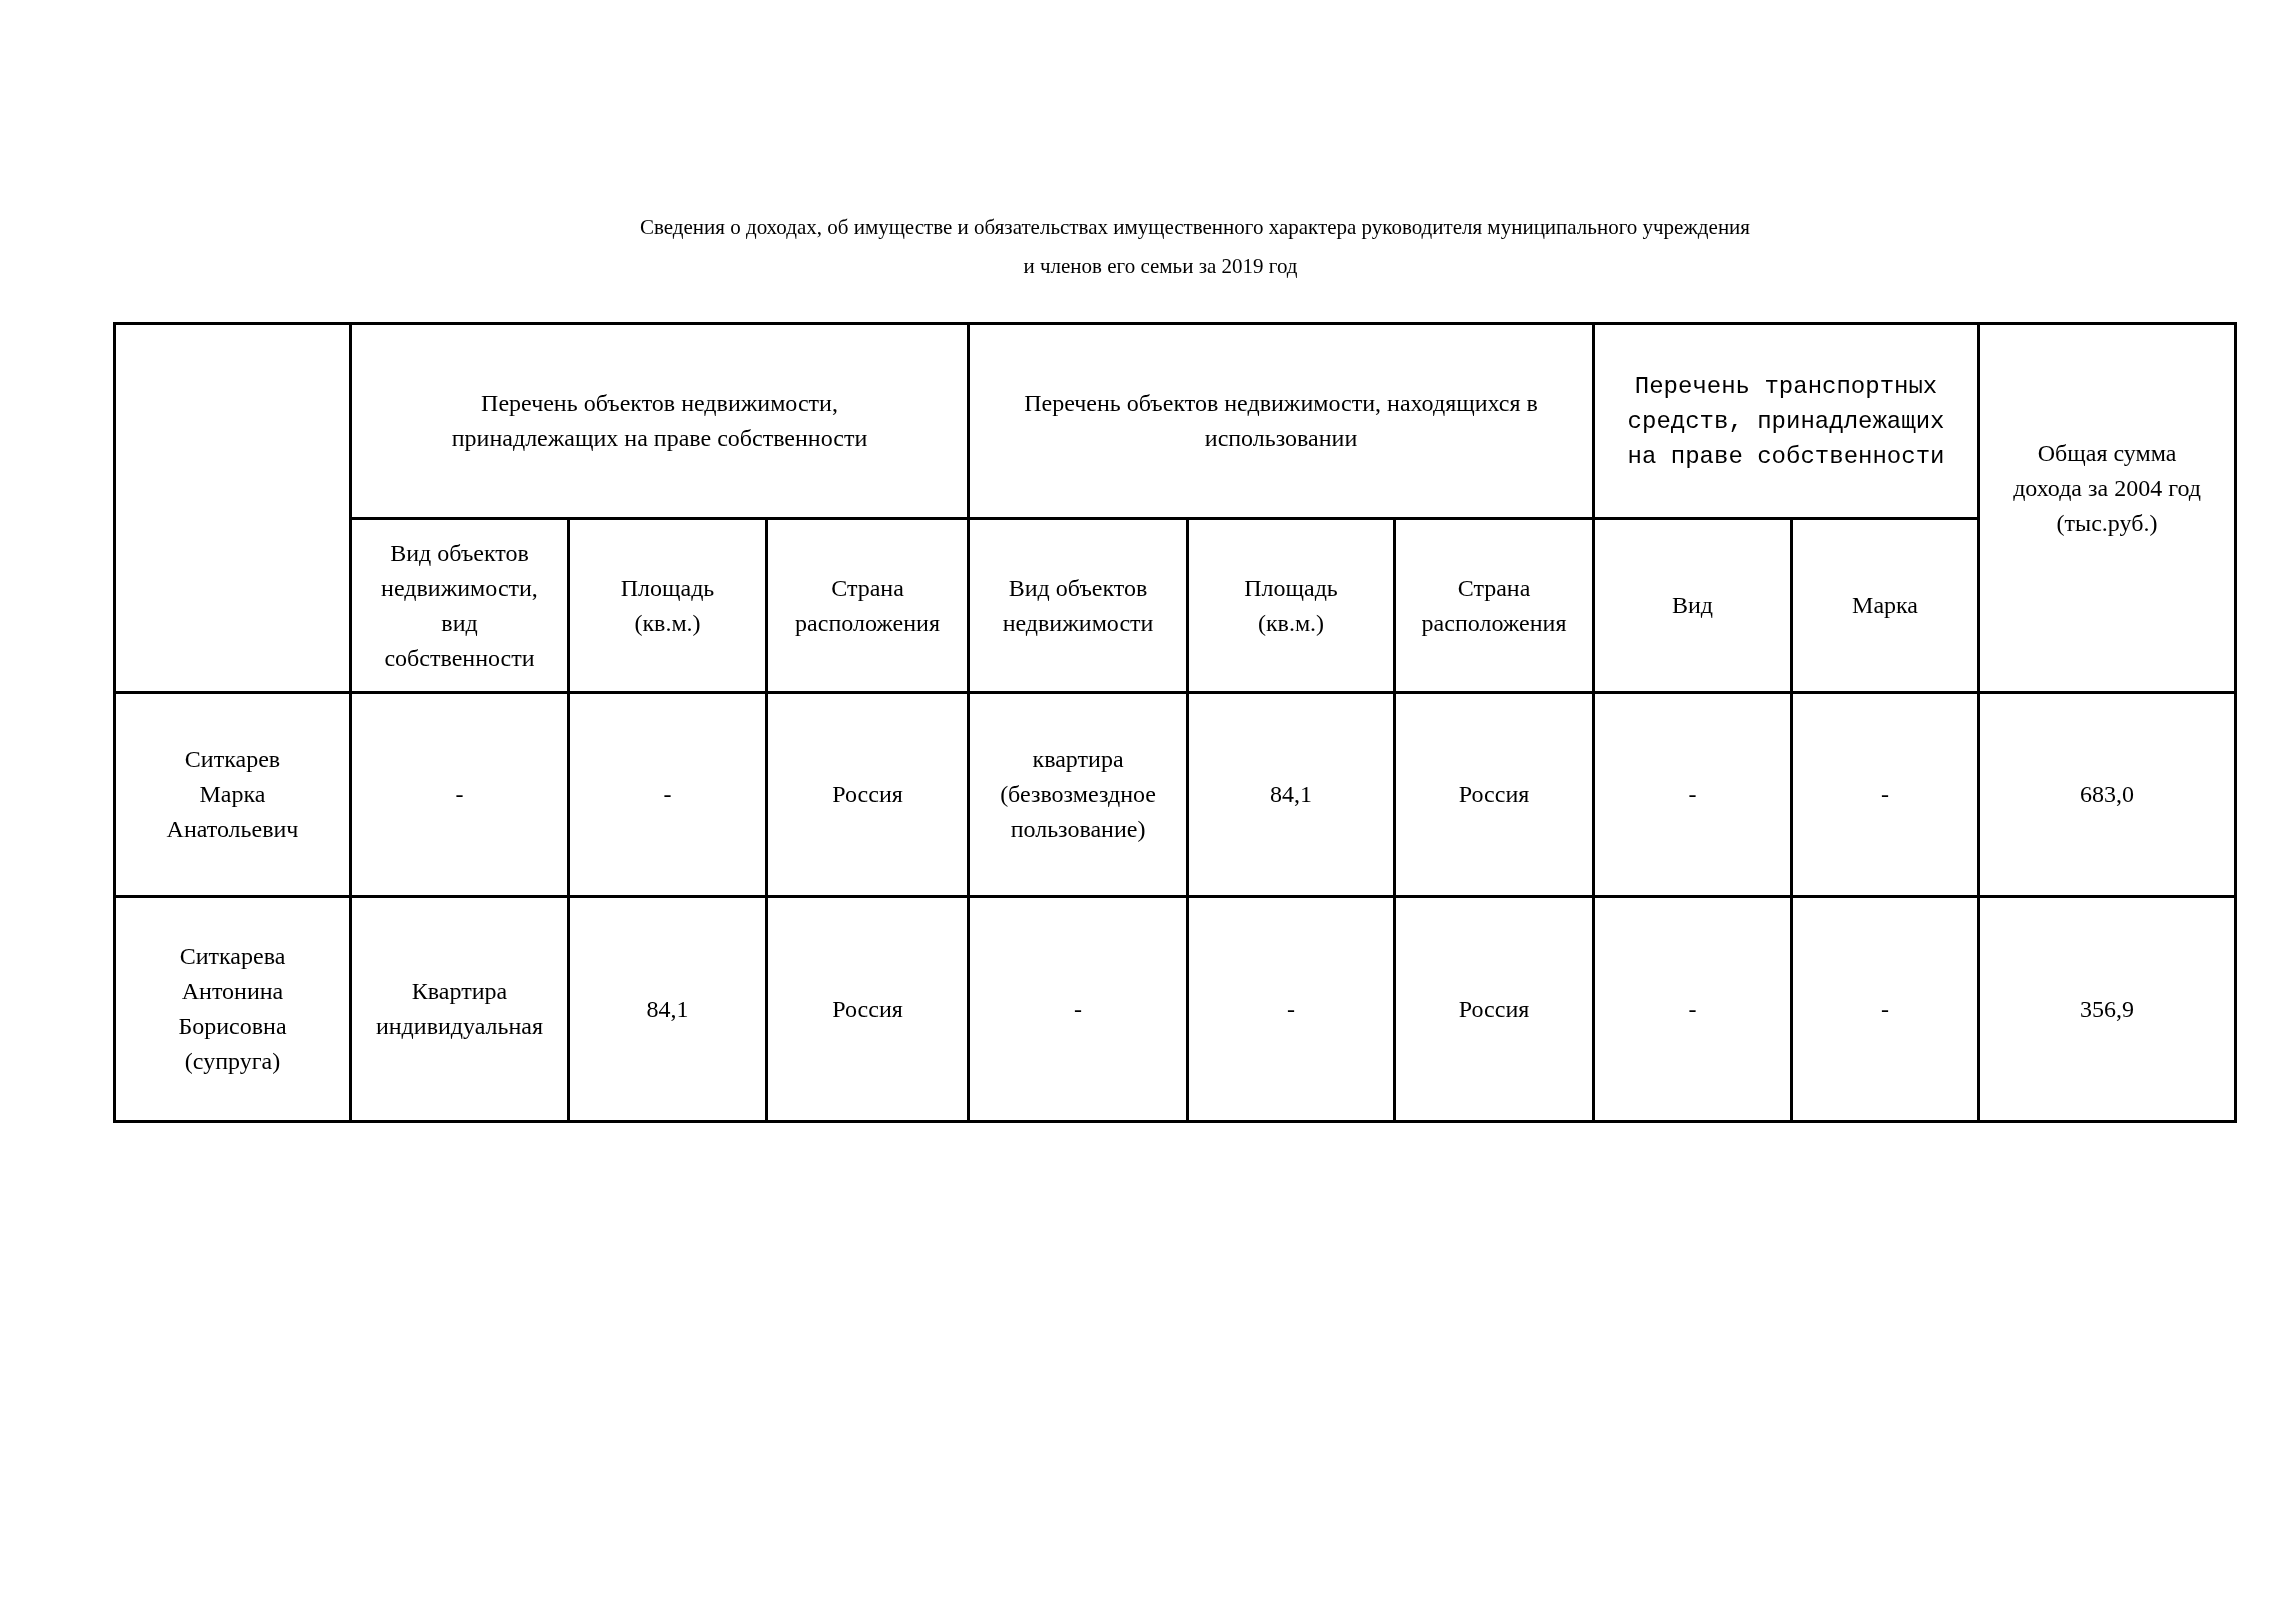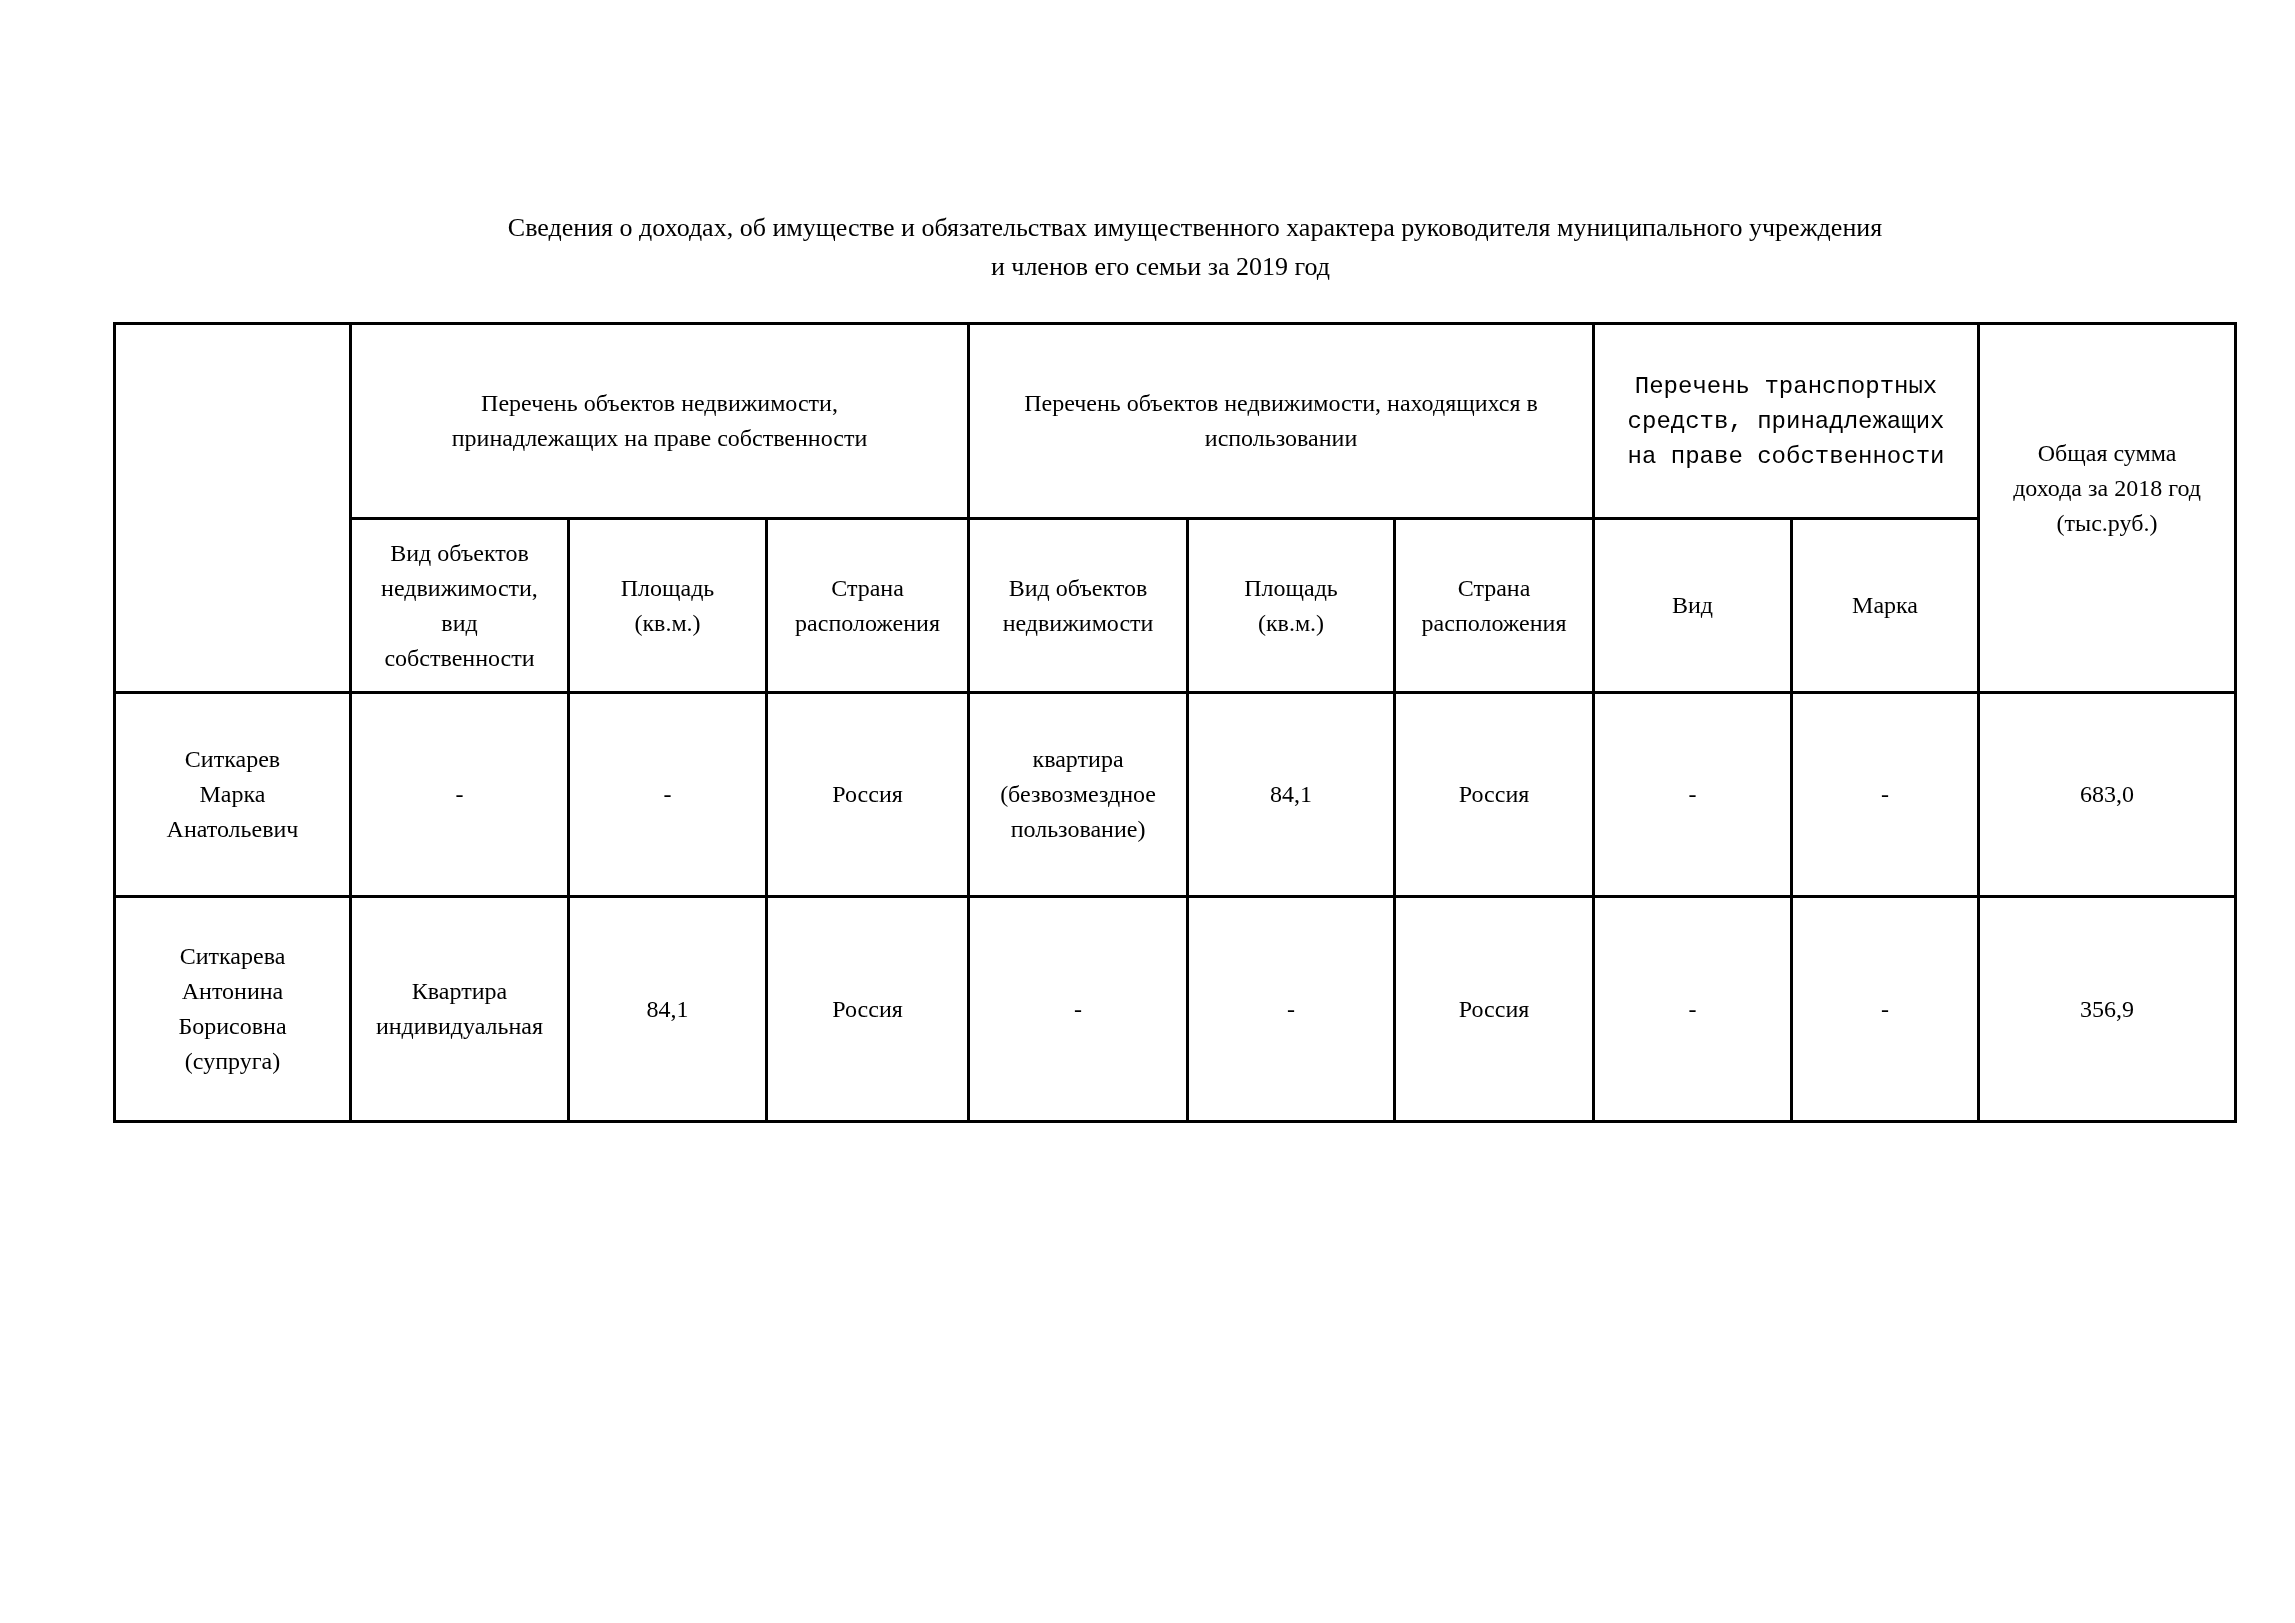--- a/index.html
+++ b/index.html
@@ -14,21 +14,21 @@
       overflow: hidden;
       font-family: "Liberation Serif", "DejaVu Serif", serif;
       color: #000000;
     }
     .doc-title {
       position: absolute;
       left: 0;
       width: 2295px;
       top: 208px;
       text-align: center;
-      font-size: 26px;
+      font-size: 21px;
       line-height: 39px;
     }
     .doc-title .line1 { display: block; padding-left: 95px; }
     .doc-title .line2 { display: block; padding-left: 26px; }
 
     table.decl {
       position: absolute;
       left: 113px;
       top: 322px;
       border-collapse: collapse;
@@ -74,21 +74,21 @@
     <col style="width:187px">
     <col style="width:257px">
   </colgroup>
   <thead>
     <tr class="h1">
       <th rowspan="2"></th>
       <th colspan="3" class="group" style="padding:0 65px;">Перечень объектов недвижимости, принадлежащих на праве собственности</th>
       <th colspan="3" class="group">Перечень объектов недвижимости, находящихся в использовании</th>
       <th colspan="2" class="group" style="padding:0 19.6px;font-family:Liberation Mono, monospace;">Перечень транспортных средств, принадлежащих на праве собственности</th>
       <th rowspan="2" class="income-header" style="padding:0 26px;">
-        <span>Общая сумма дохода за 2018 год (тыс.руб.)</span>
+        <span>Общая сумма дохода за 2004 год (тыс.руб.)</span>
       </th>
     </tr>
     <tr class="h2">
       <th style="padding:0 13px;">Вид объектов недвижимости, вид собственности</th>
       <th style="padding:0 46px;">Площадь (кв.м.)</th>
       <th>Страна расположения</th>
       <th style="padding:0 19.6px;">Вид объектов недвижимости</th>
       <th style="padding:0 46px;">Площадь (кв.м.)</th>
       <th>Страна расположения</th>
       <th>Вид</th>

